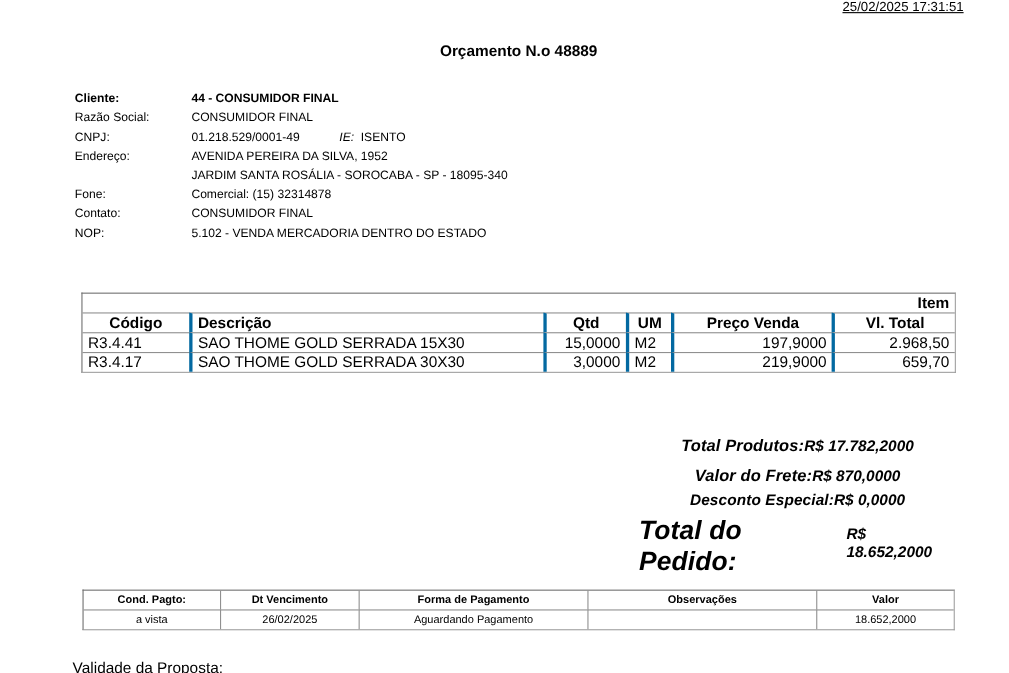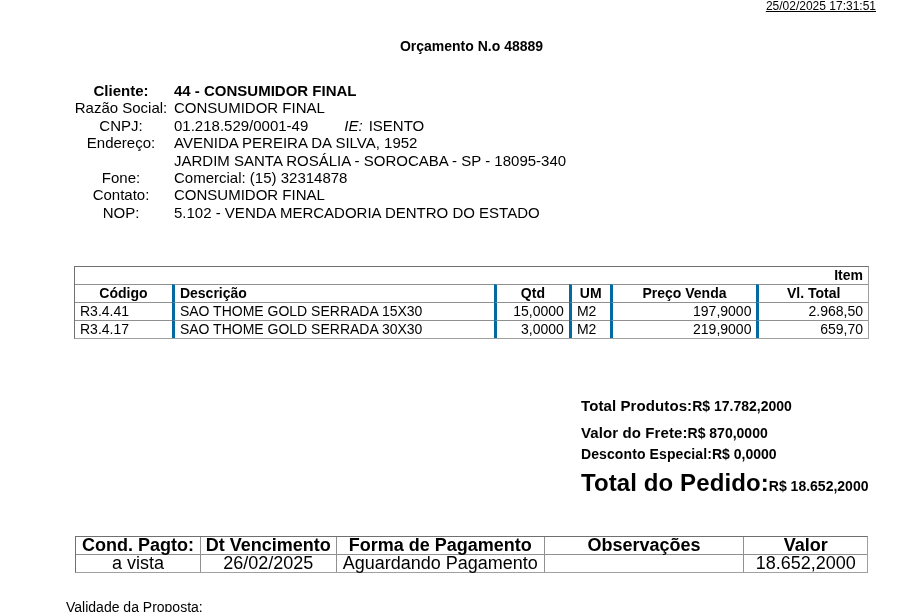--- a/index.html
+++ b/index.html
@@ -4,51 +4,51 @@
   <style>
     html, body { margin: 0; padding: 0; background: #ffffff; }
     body {
       width: 917px; height: 612px; overflow: hidden; position: relative;
       font-family: "Liberation Sans", sans-serif; color: #000; font-size: 14px;
     }
     .abs { position: absolute; }
     .timestamp { right: 41px; top: -1px; font-size: 12px; text-decoration: underline; }
     .title { left: 0; width: 943px; top: 38px; text-align: center; font-weight: bold; font-size: 14px; }
 
-    .client { left: 68px; top: 82px; line-height: 17.4px; font-size: 15px; text-align: center; }
+    .client { left: 68px; top: 82px; line-height: 17.4px; font-size: 11px; }
     .client .row { display: flex; }
     .client .lbl { width: 106px; }
     .client .val { white-space: pre; }
     .client .row.bold { font-weight: bold; }
     .ie { margin-left: 36px; font-style: italic; }
 
     table { border-collapse: separate; border-spacing: 0; }
     .items { left: 74px; top: 266px; width: 795px; border: 1px solid #707070; border-right-color:#a0a0a0; border-bottom-color:#a0a0a0; }
     .items td, .items th {
       border-left: 3px solid #0369a1; border-top: 1px solid #909090;
       padding: 0 5px; height: 17px; font-size: 14px; line-height: 17px; white-space: nowrap;
     }
     .items tr > *:first-child { border-left: none; }
     .items tr:first-child > * { border-top: none; text-align: right; }
     .items th { font-weight: bold; }
     .c { text-align: center; }
     .r { text-align: right; }
     .l { text-align: left; }
 
     .totals { left: 581px; top: 397px; width: 288px; }
-    .totals .trow { display: flex; justify-content: flex-start; align-items: baseline; }
+    .totals .trow { display: flex; justify-content: center; align-items: baseline; font-style: italic; }
     .totals .tl { font-weight: 900; font-size: 15px; letter-spacing: 0.1px; }
     .totals .tv { font-weight: bold; font-size: 14px; }
     .totals .small .tl { font-weight: normal; font-size: 14px; font-weight: 600; }
     .totals .big .tl { font-size: 24px; font-weight: 900; }
 
     .payment { left: 75px; top: 536px; width: 793px; border: 1px solid #707070; border-right-color:#a0a0a0; border-bottom-color:#a0a0a0; }
     .payment td, .payment th {
       border-left: 1px solid #909090; border-top: 1px solid #909090;
-      padding: 0 5px; height: 17px; font-size: 18px; line-height: 17px; white-space: nowrap; text-align: center;
+      padding: 0 5px; height: 17px; font-size: 10px; line-height: 17px; white-space: nowrap; text-align: center;
     }
     .payment tr > *:first-child { border-left: none; }
     .payment tr:first-child > * { border-top: none; }
 
     .validity { left: 66px; top: 599px; font-size: 14px; }
   </style>
 </head>
 <body>
 
 <div class="abs timestamp">25/02/2025 17:31:51</div>

